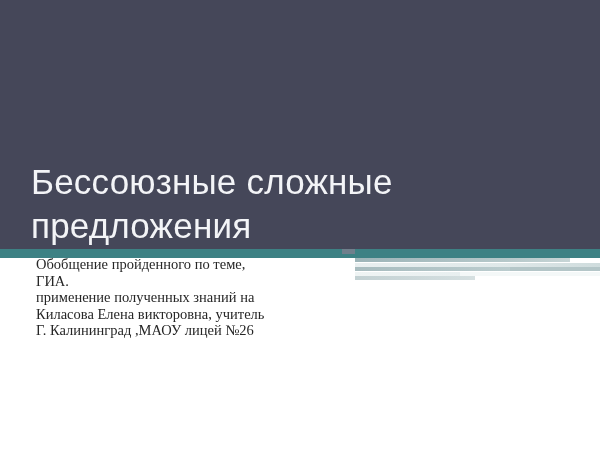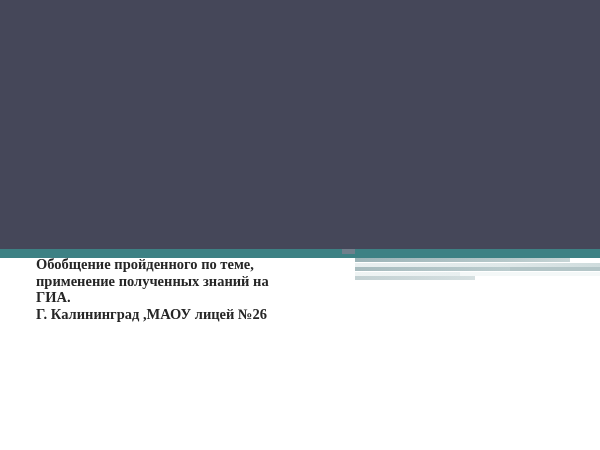--- a/index.html
+++ b/index.html
@@ -132,21 +132,20 @@
     background: #ffffff;
   }
 
   
   .subtitle-block {
     position: absolute;
     left: 36px;
     top: 256px;
     width: 330px;
     z-index: 6;
-    font-weight: bold;
   }
   .sub-line {
     font-family: "Liberation Serif", serif;
     font-size: 14.5px;
     line-height: 16.5px;
     color: #262626;
     white-space: nowrap;
   }
 </style>
 </head>
@@ -165,21 +164,26 @@
   <div class="stripes">
     <div class="stripe stripe-a"></div>
     <div class="stripe stripe-b"></div>
     <div class="stripe stripe-c"></div>
     <div class="stripe stripe-d"></div>
     <div class="stripe stripe-e"></div>
     <div class="stripe stripe-f"></div>
     <div class="stripe stripe-g"></div>
   </div>
 
+  <div class="title-block">
+    <div class="title-line">Бессоюзные сложные</div>
+    <div class="title-line">предложения</div>
+  </div>
 
   <div class="subtitle-block">
     <div class="sub-line">Обобщение пройденного по теме,</div>
+    <div class="sub-line">ГИА.</div>
     <div class="sub-line">применение полученных знаний на</div>
-    <div class="sub-line">ГИА.</div>
+    <div class="sub-line"> Киласова Елена викторовна, учитель</div>
     <div class="sub-line">Г. Калининград ,МАОУ лицей №26</div>
   </div>
 
 </div>
 
 </body></html>

